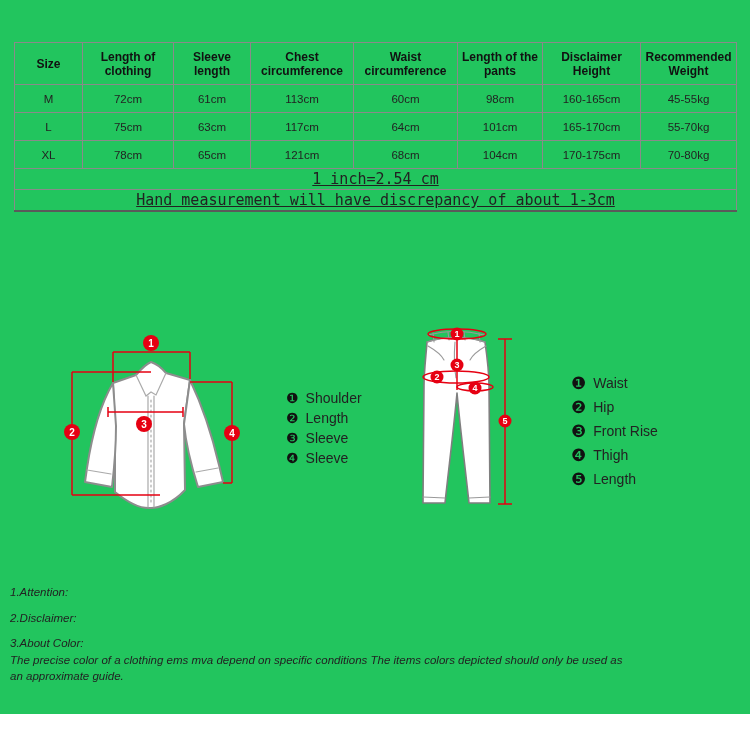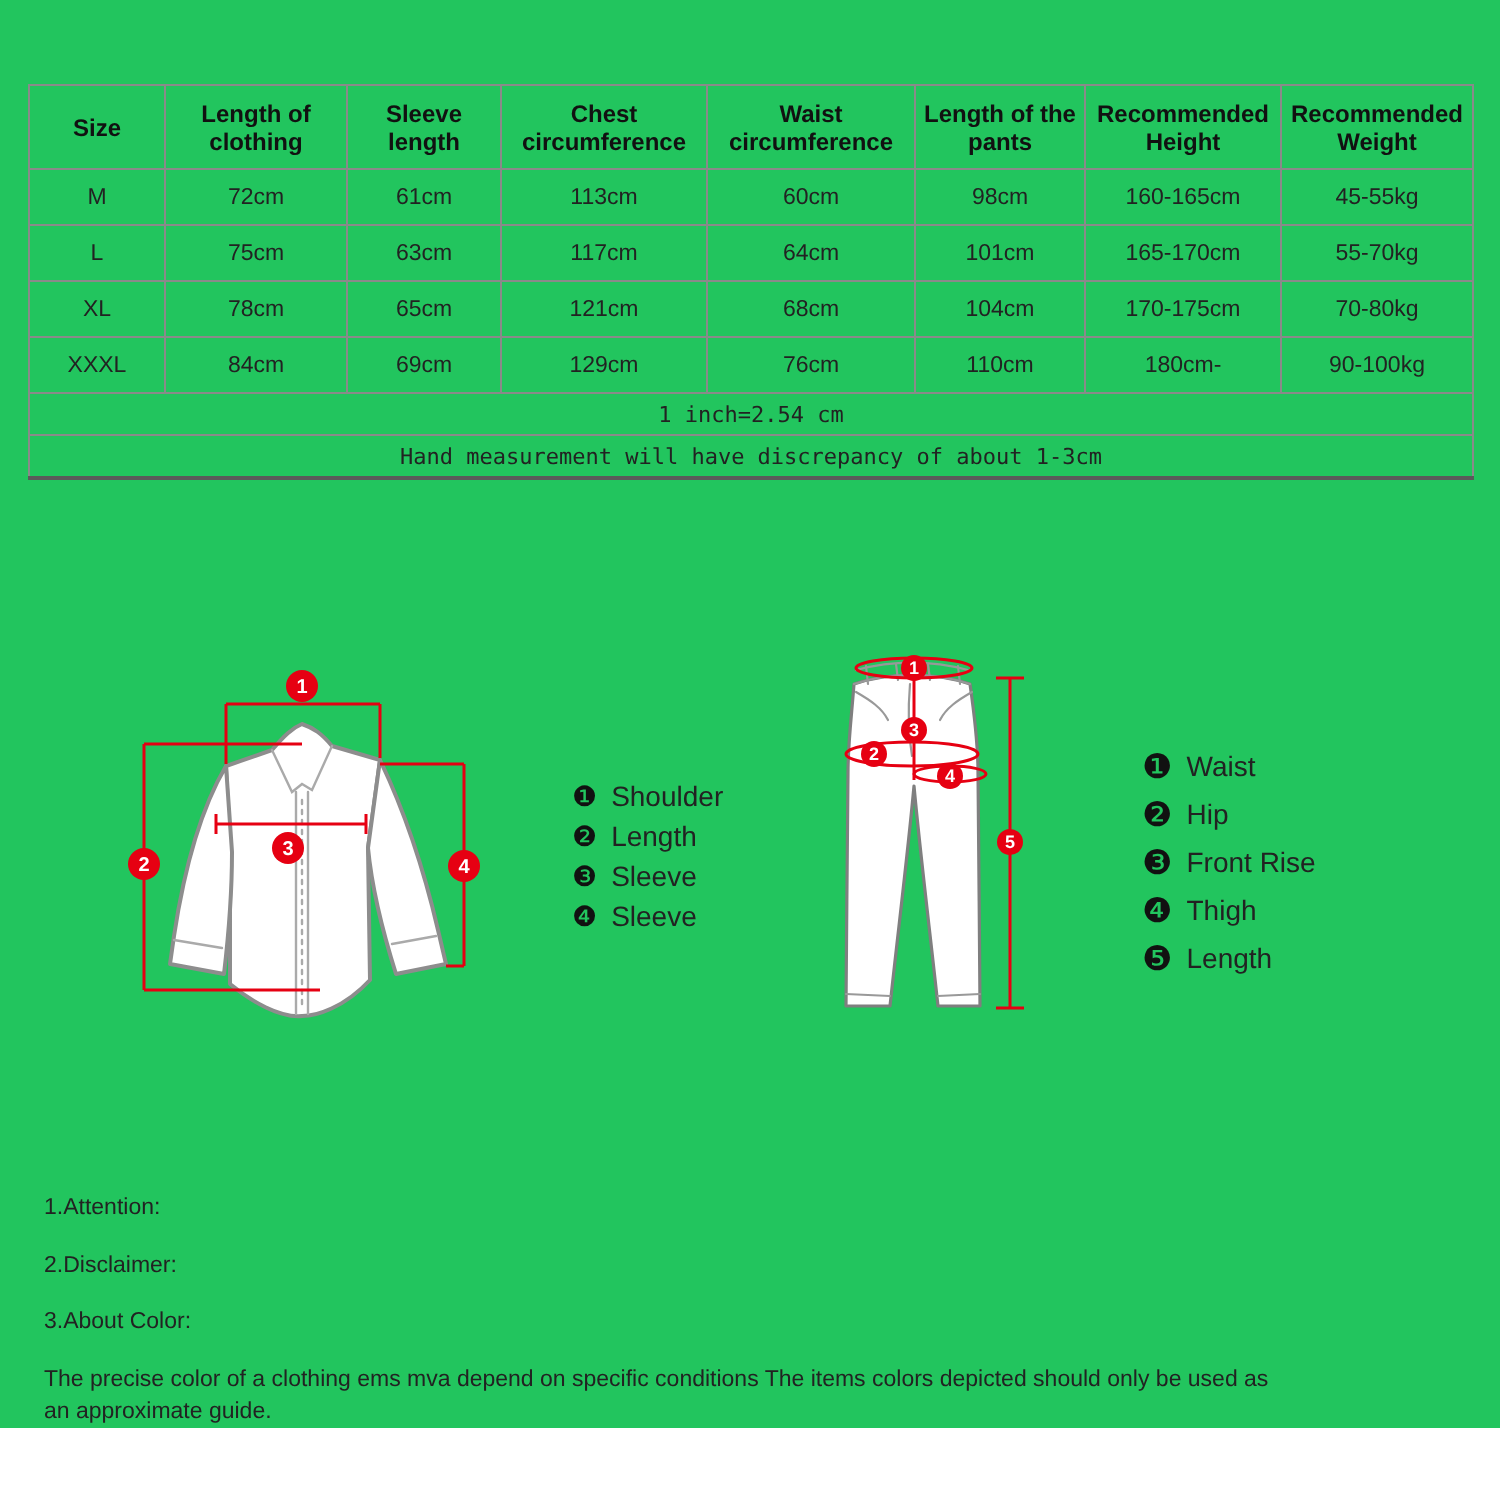--- a/index.html
+++ b/index.html
@@ -7,21 +7,21 @@
           font-family:"Liberation Sans",sans-serif;color:#222;}
 
   
   table.size-table{position:absolute;left:14px;top:42px;width:722px;border-collapse:collapse;
                    table-layout:fixed;border:1px solid #8a8a8a;border-bottom:2px solid #5a5a5a;}
   table.size-table th, table.size-table td{border:1px solid #8a8a8a;text-align:center;
                    vertical-align:middle;padding:0 2px;overflow:hidden;}
   table.size-table th{font-size:12px;font-weight:bold;height:41px;line-height:14px;color:#111;}
   table.size-table td{font-size:11.5px;height:27px;color:#222;}
   table.size-table td.footnote{height:20px;font-family:"DejaVu Sans Mono",monospace;
-                   font-size:11px;letter-spacing:0;}
+                   font-size:15px;letter-spacing:0;text-decoration:underline;}
 
   
   .shirt-svg{position:absolute;left:40px;top:320px;}
   .pants-svg{position:absolute;left:415px;top:326px;}
   .outline{fill:#ffffff;stroke:#8d8d8d;stroke-width:2;stroke-linejoin:round;stroke-linecap:round;}
   .outline-thin{fill:none;stroke:#aaaaaa;stroke-width:1.2;stroke-linecap:round;}
   .pants-line{fill:#ffffff;stroke:#7f7f7f;stroke-width:1.6;stroke-linejoin:round;}
   .pants-thin{fill:none;stroke:#999999;stroke-width:1.1;stroke-linecap:round;}
   .meas{fill:none;stroke:#e60012;stroke-width:1.5;}
   .mcirc{fill:#e60012;stroke:none;}
@@ -36,21 +36,21 @@
   .legend-row{display:flex;align-items:center;}
   .legend-shirt .legend-row{height:20px;}
   .legend-pants .legend-row{height:24px;}
   .legend-marker{font-size:14px;line-height:1;margin-right:7px;color:#111;}
   .legend-pants .legend-marker{font-size:17px;}
   .legend-label{font-size:14px;color:#222;}
 
   
   .notes{position:absolute;left:10px;top:584px;width:737px;}
   .note{margin:0 0 9px 0;}
-  .note p{margin:12px;font-size:11.5px;line-height:16.5px;white-space:pre-line;color:#222;}
+  .note p{margin:0;font-size:11.5px;line-height:16.5px;white-space:pre-line;color:#222;font-style:italic;}
 </style>
 </head>
 <body>
 
 <div class="canvas">
 
   <table class="size-table">
     <colgroup>
       <col style="width:68px">
         <col style="width:91px">
@@ -62,21 +62,21 @@
         <col style="width:96px">
     </colgroup>
     <thead>
         <tr>
           <th>Size</th>
           <th>Length of clothing</th>
           <th>Sleeve length</th>
           <th>Chest circumference</th>
           <th>Waist circumference</th>
           <th>Length of the pants</th>
-          <th>Recommended Height</th>
+          <th>Disclaimer Height</th>
           <th>Recommended Weight</th>
         </tr>
       </thead>
     <tbody>
         <tr>
           <td>M</td>
           <td>72cm</td>
           <td>61cm</td>
           <td>113cm</td>
           <td>60cm</td>
@@ -96,30 +96,20 @@
         </tr>
         <tr>
           <td>XL</td>
           <td>78cm</td>
           <td>65cm</td>
           <td>121cm</td>
           <td>68cm</td>
           <td>104cm</td>
           <td>170-175cm</td>
           <td>70-80kg</td>
-        </tr>
-        <tr>
-          <td>XXXL</td>
-          <td>84cm</td>
-          <td>69cm</td>
-          <td>129cm</td>
-          <td>76cm</td>
-          <td>110cm</td>
-          <td>180cm-</td>
-          <td>90-100kg</td>
         </tr>
         <tr>
           <td colspan="8" class="footnote">1 inch=2.54 cm</td>
         </tr>
         <tr>
           <td colspan="8" class="footnote">Hand measurement will have discrepancy of about 1-3cm</td>
         </tr>
       </tbody>
   </table>
 

